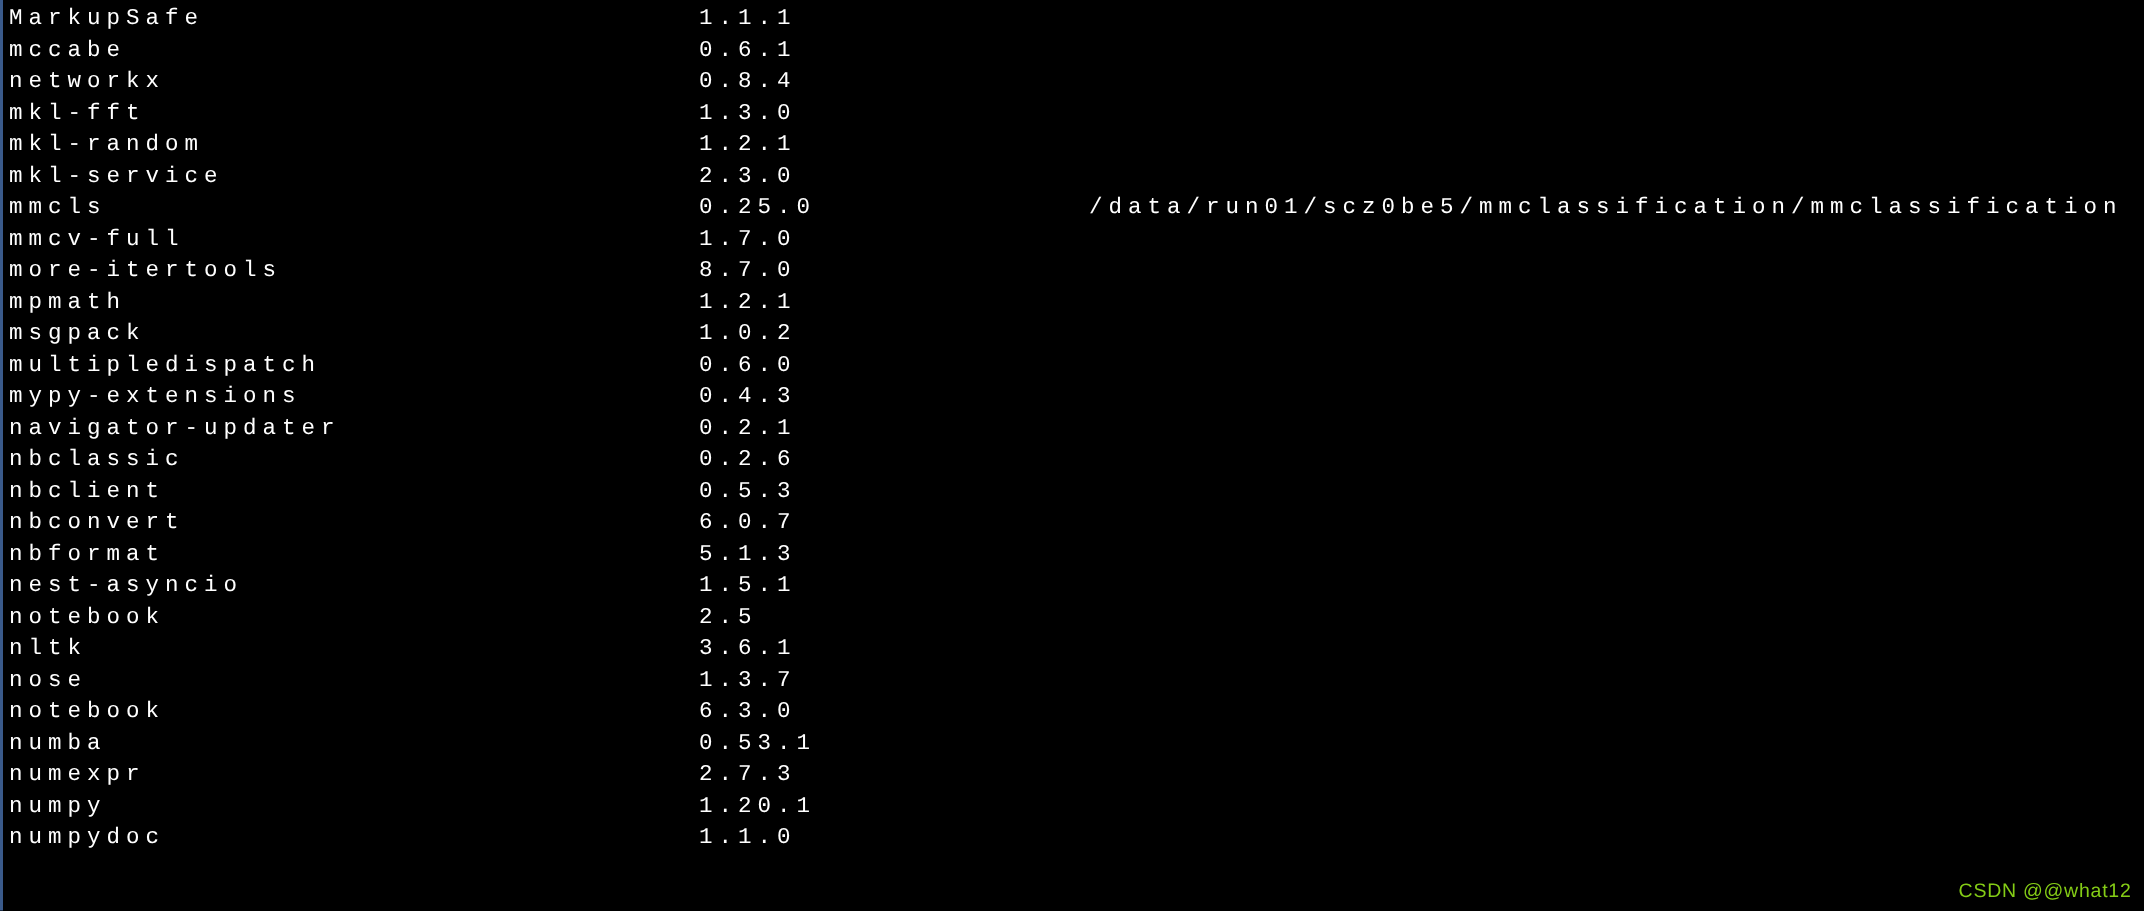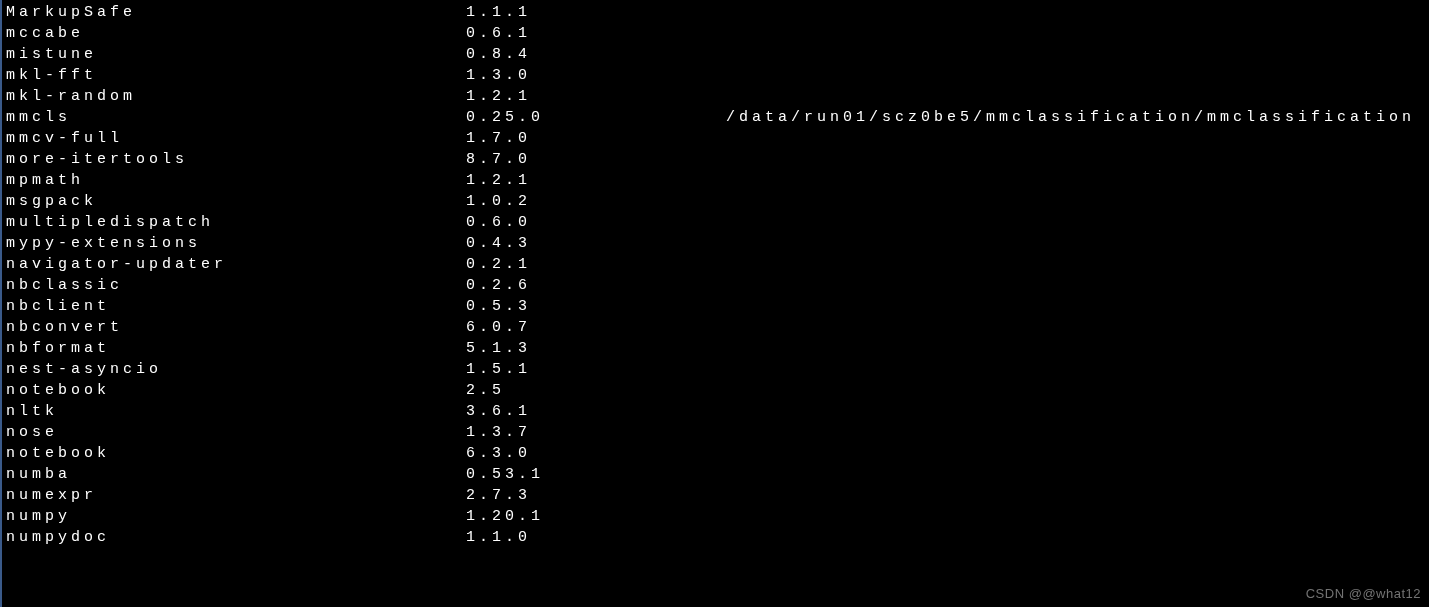--- a/index.html
+++ b/index.html
@@ -36,36 +36,37 @@
       flex-shrink: 0;
     }
     .location {
       flex: 1;
       font-family: Liberation Mono, monospace;
     }
     .watermark {
       position: absolute;
       bottom: 6px;
       right: 8px;
-      color: #737373;
+      color: #84cc16;
       font-size: 13px;
       letter-spacing: 0.5px;
       font-family: Arial, sans-serif;
       margin-top: 23px;
     }
   </style>
 </head>
 <body>
 
 <div class="terminal-content">
 <div class="row"><span class="package-name">MarkupSafe</span><span class="version">1.1.1</span><span class="location"></span></div>
     <div class="row"><span class="package-name">mccabe</span><span class="version">0.6.1</span><span class="location"></span></div>
-    <div class="row"><span class="package-name">mistune</span><span class="version">0.8.4</span><span class="location"></span></div>
+    <div class="row"><span class="package-name">networkx</span><span class="version">0.8.4</span><span class="location"></span></div>
     <div class="row"><span class="package-name">mkl-fft</span><span class="version">1.3.0</span><span class="location"></span></div>
     <div class="row"><span class="package-name">mkl-random</span><span class="version">1.2.1</span><span class="location"></span></div>
+    <div class="row"><span class="package-name">mkl-service</span><span class="version">2.3.0</span><span class="location"></span></div>
     <div class="row"><span class="package-name">mmcls</span><span class="version">0.25.0</span><span class="location">/data/run01/scz0be5/mmclassification/mmclassification</span></div>
     <div class="row"><span class="package-name">mmcv-full</span><span class="version">1.7.0</span><span class="location"></span></div>
     <div class="row"><span class="package-name">more-itertools</span><span class="version">8.7.0</span><span class="location"></span></div>
     <div class="row"><span class="package-name">mpmath</span><span class="version">1.2.1</span><span class="location"></span></div>
     <div class="row"><span class="package-name">msgpack</span><span class="version">1.0.2</span><span class="location"></span></div>
     <div class="row"><span class="package-name">multipledispatch</span><span class="version">0.6.0</span><span class="location"></span></div>
     <div class="row"><span class="package-name">mypy-extensions</span><span class="version">0.4.3</span><span class="location"></span></div>
     <div class="row"><span class="package-name">navigator-updater</span><span class="version">0.2.1</span><span class="location"></span></div>
     <div class="row"><span class="package-name">nbclassic</span><span class="version">0.2.6</span><span class="location"></span></div>
     <div class="row"><span class="package-name">nbclient</span><span class="version">0.5.3</span><span class="location"></span></div>

